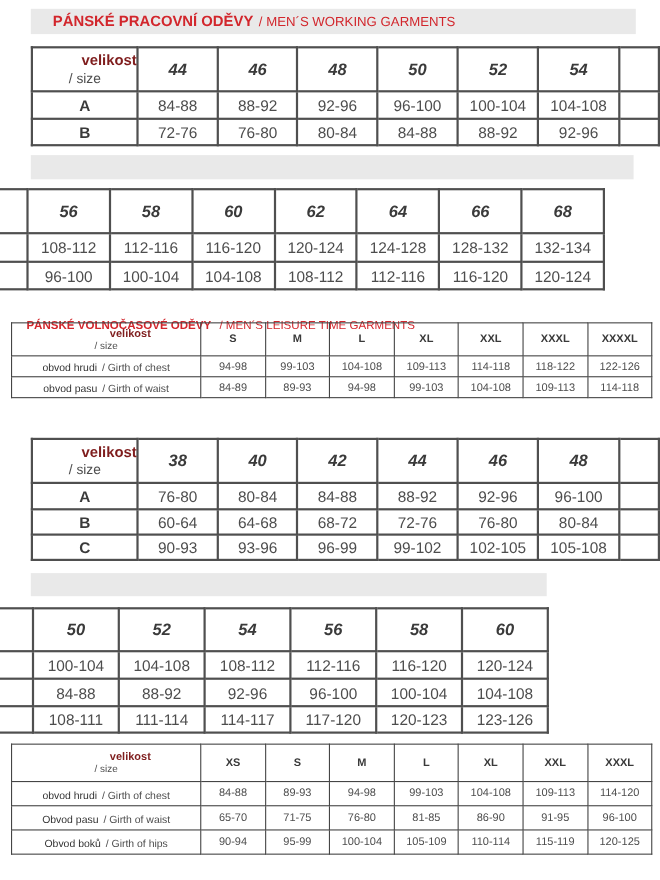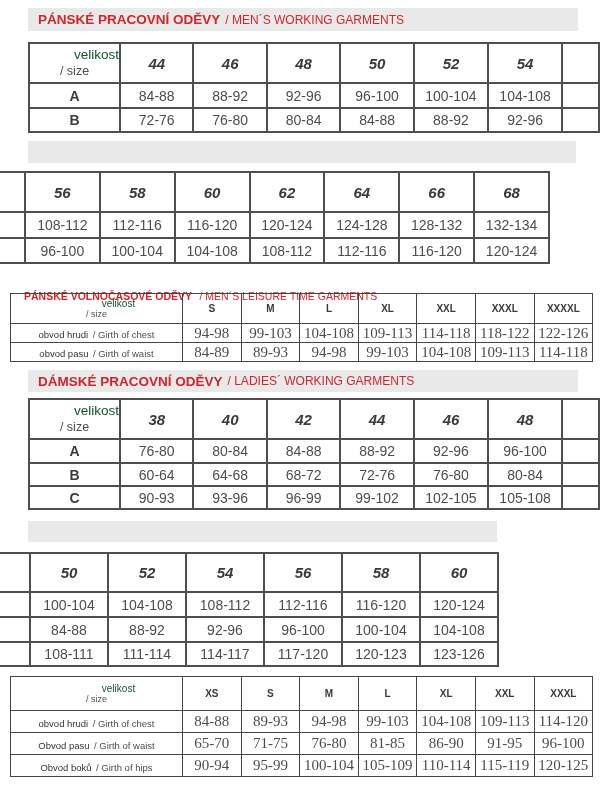--- a/index.html
+++ b/index.html
@@ -2,44 +2,44 @@
 <html style="--red: #d2262c; --band: #e9e9e9; --bord: #4f4f4f;"><head>
 <meta charset="utf-8">
 <style>
   :root{ --red:#d2262c; --band:#e9e9e9; --bord:#4f4f4f; }
   html,body{margin:0;padding:0;background:#fff;}
   #page{position:relative;width:600px;height:800px;overflow:hidden;background:#fff;
         font-family:"Liberation Sans",sans-serif;}
 
   
   .hband{position:absolute;background:var(--band);display:flex;align-items:center;
-         padding-left:10px;box-sizing:border-box;}
+         padding-left:20px;box-sizing:border-box;}
   #band1{left:28px;top:8px;width:550px;height:23px;}
   #band3{left:28px;top:370px;width:550px;height:22px;}
   #band2{position:absolute;left:28px;top:141px;width:548px;height:22px;background:var(--band);}
   #band4{position:absolute;left:28px;top:521px;width:469px;height:21px;background:var(--band);}
   .hcz{font-weight:bold;font-size:13.5px;color:var(--red);white-space:pre;}
   .hen{font-size:12px;color:var(--red);margin-left:5px;white-space:pre;}
   #h2head{position:absolute;left:24px;top:286px;}
   #h2head .hcz{font-size:10.5px;}
   #h2head .hen{font-size:10.5px;margin-left:3px;}
 
   
   table{position:absolute;border-collapse:collapse;table-layout:fixed;}
   .big td{border:2px solid var(--bord);text-align:center;vertical-align:middle;padding:0;}
   .big .sz{font-weight:bold;font-size:15px;color:#3a3a3a;font-style:italic;}
   .big .val{font-size:14px;color:#4d4d4d;}
   .big .lab{font-weight:bold;font-size:14px;color:#3a3a3a;}
-  .corner .cb{display:block;font-weight:normal;font-size:13.5px;color:#14532d;line-height:1.25;padding-left:44px;}
+  .corner .cb{display:block;font-weight:bold;font-size:13.5px;color:#7f1d1d;line-height:1.25;padding-left:44px;}
   .corner .cr2{display:block;font-size:12.5px;color:#4d4d4d;line-height:1.15;}
 
   
   .small td{border:1.5px solid #454545;text-align:center;vertical-align:middle;padding:0;}
   .small .sz{font-weight:bold;font-size:10px;color:#3a3a3a;}
-  .small .val{font-size:15px;color:#4d4d4d;font-family:Liberation Serif, serif;}
+  .small .val{font-size:10px;color:#4d4d4d;}
   .small .lab .lb{font-weight:normal;font-size:9.5px;color:#333;}
   .small .lab .lr{font-size:9.5px;color:#4d4d4d;}
   .small .corner .cb{font-size:10px;line-height:1.3;}
   .small .corner .cr2{font-size:9px;line-height:1.1;}
 
   .c-lab{width:80px;} .c-big{width:78px;} .c-clip{width:40px;}
   .c-sliv{width:79px;}
   .c-slab{width:172px;} .c-sm{width:58.6px;}
 
   #t1{left:28px;top:42px;}  #t2{left:-50px;top:171px;}
@@ -184,24 +184,20 @@
         <td class="val">89-93</td>
         <td class="val">94-98</td>
         <td class="val">99-103</td>
         <td class="val">104-108</td>
         <td class="val">109-113</td>
         <td class="val">114-118</td>
       </tr>
     </tbody>
   </table>
 
-  <div class="hband" id="band3">
-    <span class="hcz">DÁMSKÉ PRACOVNÍ ODĚVY</span>
-    <span class="hen">/ LADIES´ WORKING GARMENTS</span>
-  </div>
 
   <table class="big" id="t4">
     <colgroup>
         <col class="c-lab">
         <col class="c-big" span="6">
         <col class="c-clip">
       </colgroup>
     <tbody>
       <tr class="h40">
         <td class="corner">

